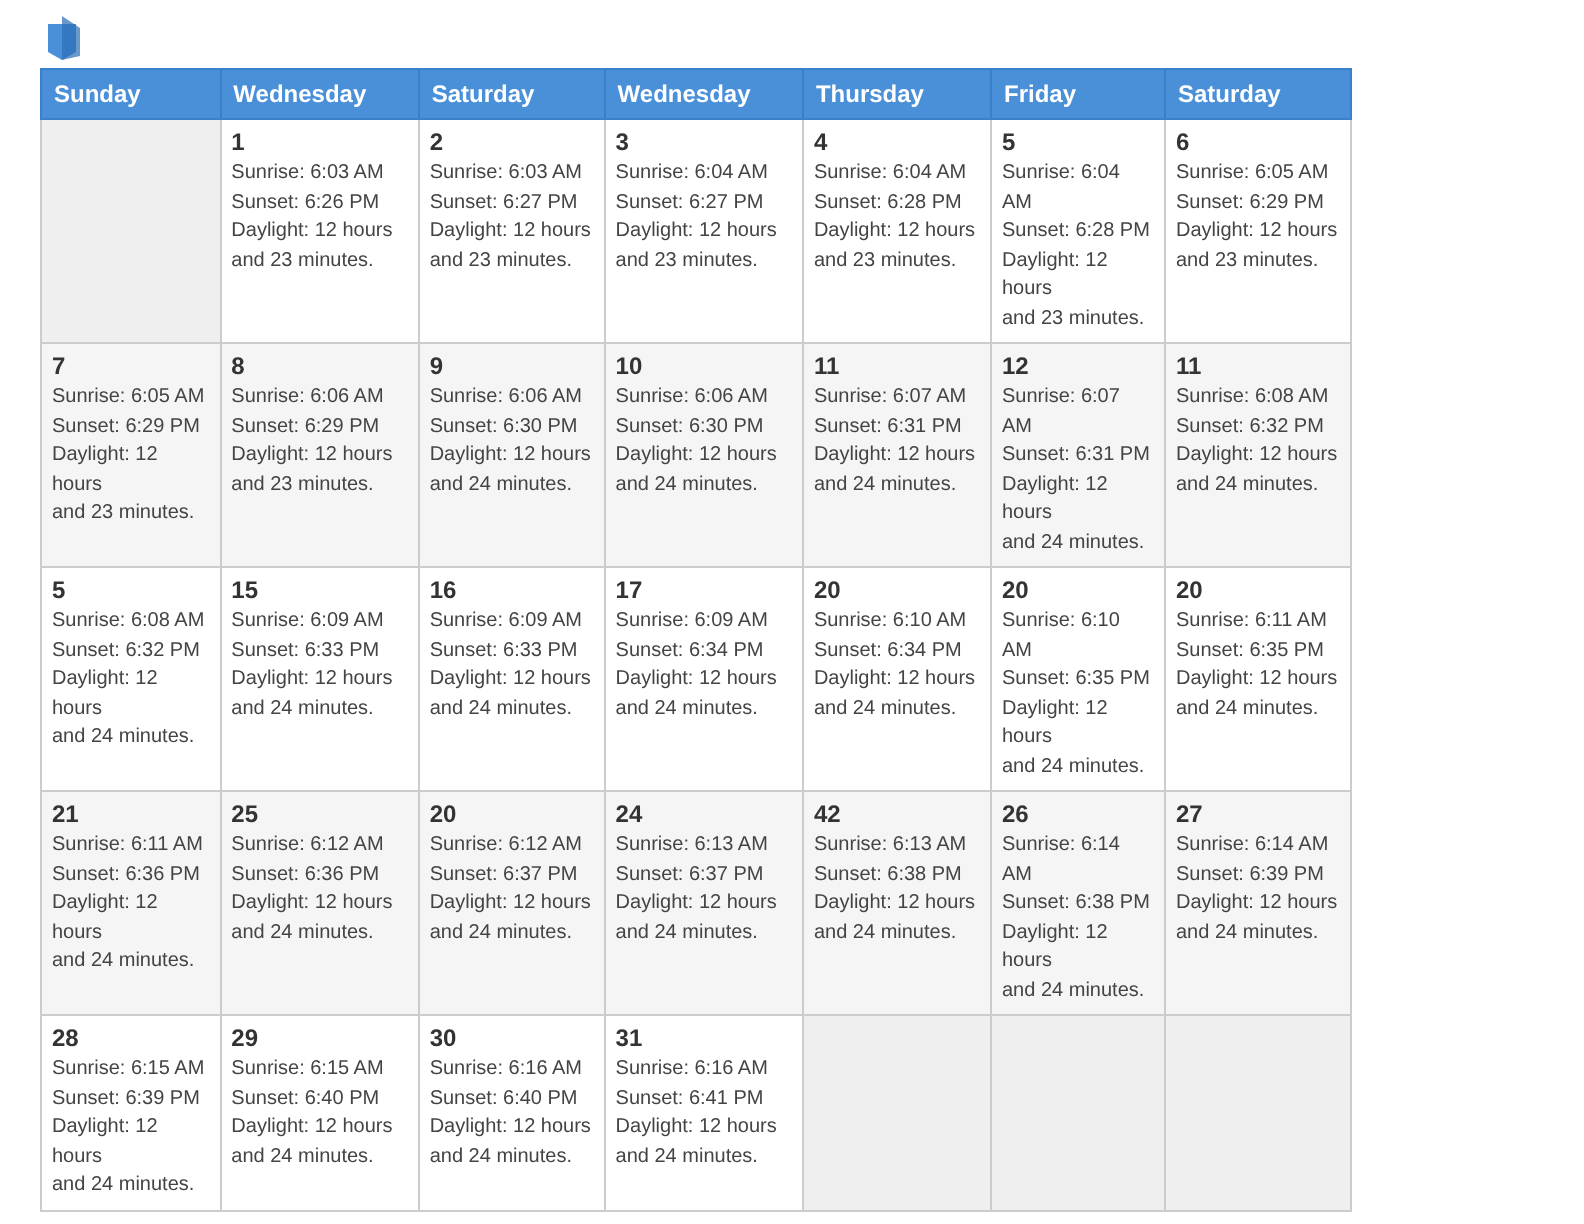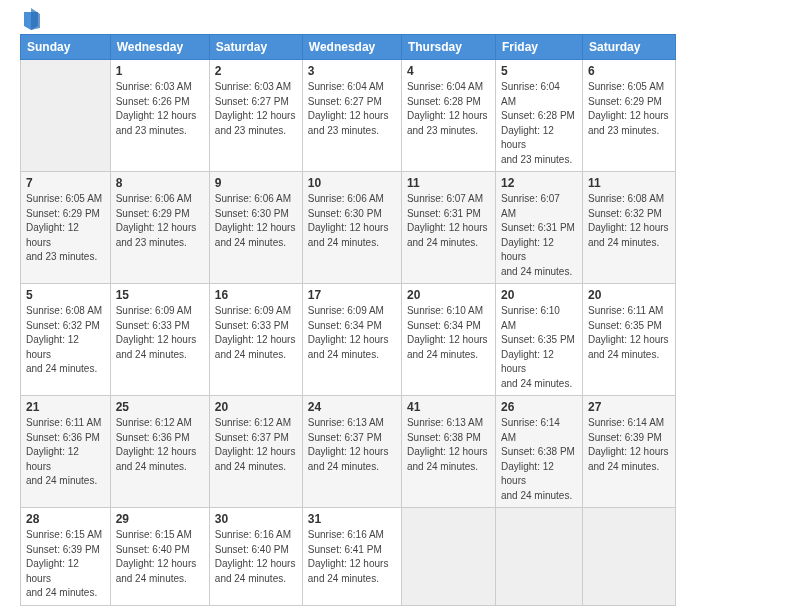--- a/index.html
+++ b/index.html
@@ -242,21 +242,21 @@
           </td>
           <td>
             <span class="day-number">20</span>
             <div class="day-info">Sunrise: 6:12 AM<br>Sunset: 6:37 PM<br>Daylight: 12 hours<br>and 24 minutes.</div>
           </td>
           <td>
             <span class="day-number">24</span>
             <div class="day-info">Sunrise: 6:13 AM<br>Sunset: 6:37 PM<br>Daylight: 12 hours<br>and 24 minutes.</div>
           </td>
           <td>
-            <span class="day-number">41</span>
+            <span class="day-number">42</span>
             <div class="day-info">Sunrise: 6:13 AM<br>Sunset: 6:38 PM<br>Daylight: 12 hours<br>and 24 minutes.</div>
           </td>
           <td>
             <span class="day-number">26</span>
             <div class="day-info">Sunrise: 6:14 AM<br>Sunset: 6:38 PM<br>Daylight: 12 hours<br>and 24 minutes.</div>
           </td>
           <td>
             <span class="day-number">27</span>
             <div class="day-info">Sunrise: 6:14 AM<br>Sunset: 6:39 PM<br>Daylight: 12 hours<br>and 24 minutes.</div>
           </td>

